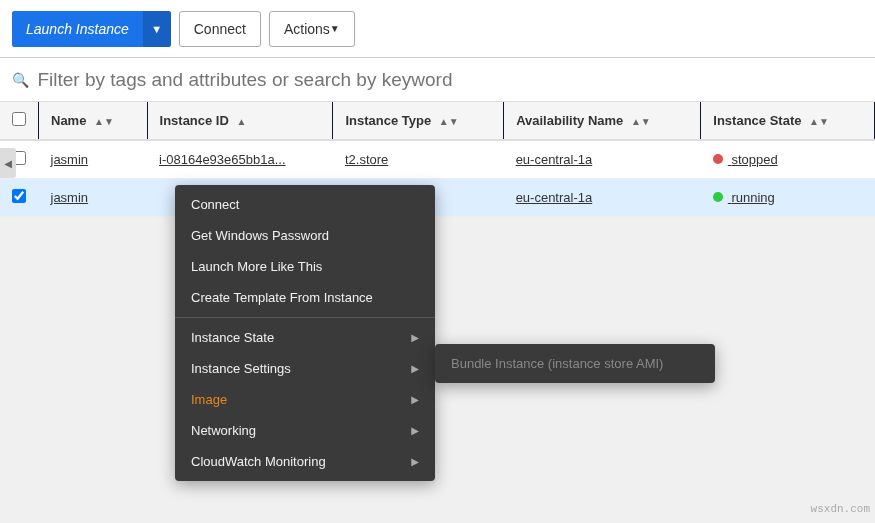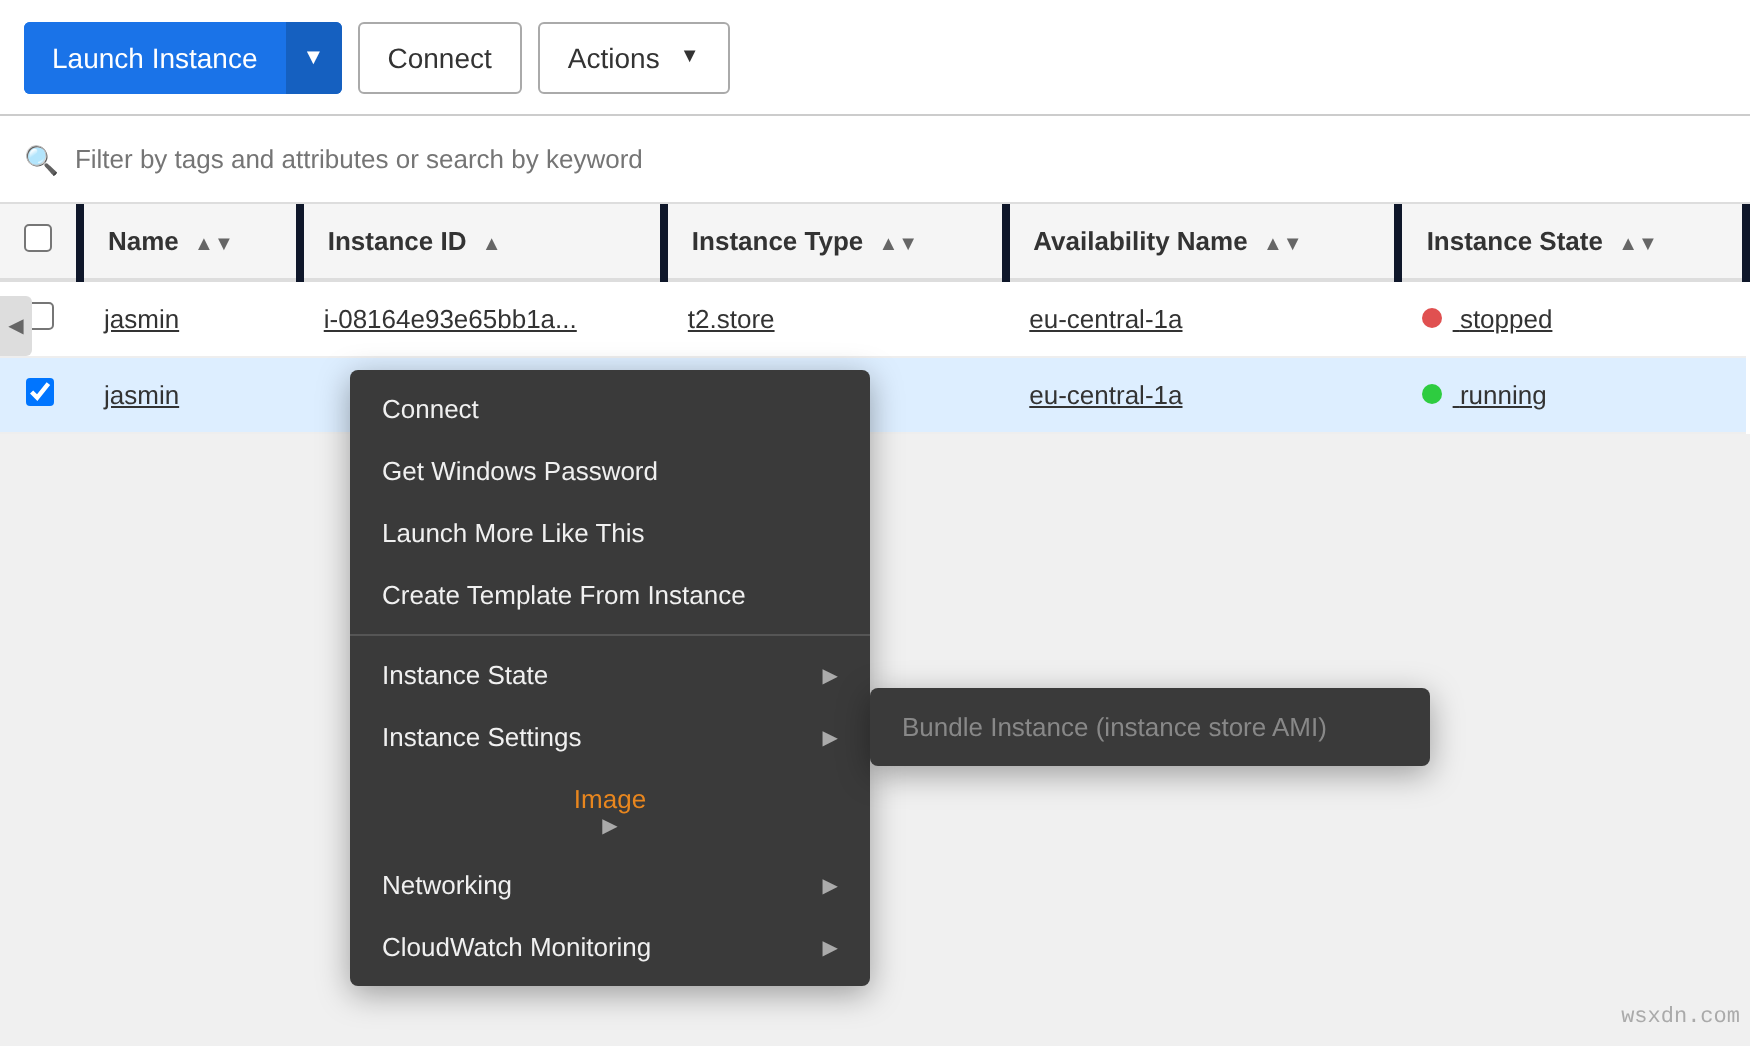--- a/index.html
+++ b/index.html
@@ -40,20 +40,21 @@
     .btn-launch-main {
       padding: 0 14px;
       background: #1a73e8;
       border: none;
       color: #fff;
       font-size: 14px;
       font-weight: 500;
       cursor: pointer;
       height: 36px;
       border-radius: 3px 0 0 3px;
+      font-style: italic;
     }
     .btn-launch-arrow {
       background: #1560c0;
       border: none;
       color: #fff;
       width: 28px;
       height: 36px;
       cursor: pointer;
       border-radius: 0 3px 3px 0;
       font-size: 11px;
@@ -77,40 +78,40 @@
       background: #fff;
       border: 1px solid #aaa;
       border-radius: 3px;
       padding: 0 14px;
       height: 36px;
       font-size: 14px;
       cursor: pointer;
       color: #333;
       display: flex;
       align-items: center;
-      gap: 10px;
+      gap: 0;
     }
     .btn-actions .caret {
       font-size: 10px;
     }
 
     
     .search-bar {
       background: #fff;
       padding: 8px 12px;
       border-bottom: 1px solid #ddd;
       display: flex;
       align-items: center;
       gap: 8px;
       height: 44px;
     }
     .search-bar input {
       border: none;
       outline: none;
-      font-size: 13px;
+      font-size: 19px;
       color: #333;
       width: 100%;
       background: transparent;
     }
     .search-icon {
       color: #888;
       font-size: 14px;
     }
 
     
@@ -144,21 +145,21 @@
       background: #f5f5f5;
       border-bottom: 2px solid #ddd;
     }
     thead th {
       padding: 10px 12px;
       text-align: left;
       font-weight: 600;
       font-size: 13px;
       color: #333;
       white-space: nowrap;
-      border-right: 4px solid #0f172a;
+      border-right: 1px solid #0f172a;
     }
     thead th .sort-icon {
       font-size: 10px;
       margin-left: 4px;
       color: #666;
     }
     tbody tr {
       border-bottom: 1px solid #eee;
     }
     tbody tr.selected {
@@ -210,21 +211,20 @@
       cursor: pointer;
       display: flex;
       align-items: center;
       justify-content: space-between;
       font-size: 13px;
       color: #f0f0f0;
       user-select: none;
     }
     .context-menu-item.highlighted {
       color: #e8861e;
-      flex-direction: column;
     }
     .context-menu-divider {
       border-top: 1px solid #555;
       margin: 4px 0;
     }
     .context-menu-item .submenu-arrow {
       font-size: 10px;
       color: #aaa;
     }
 

